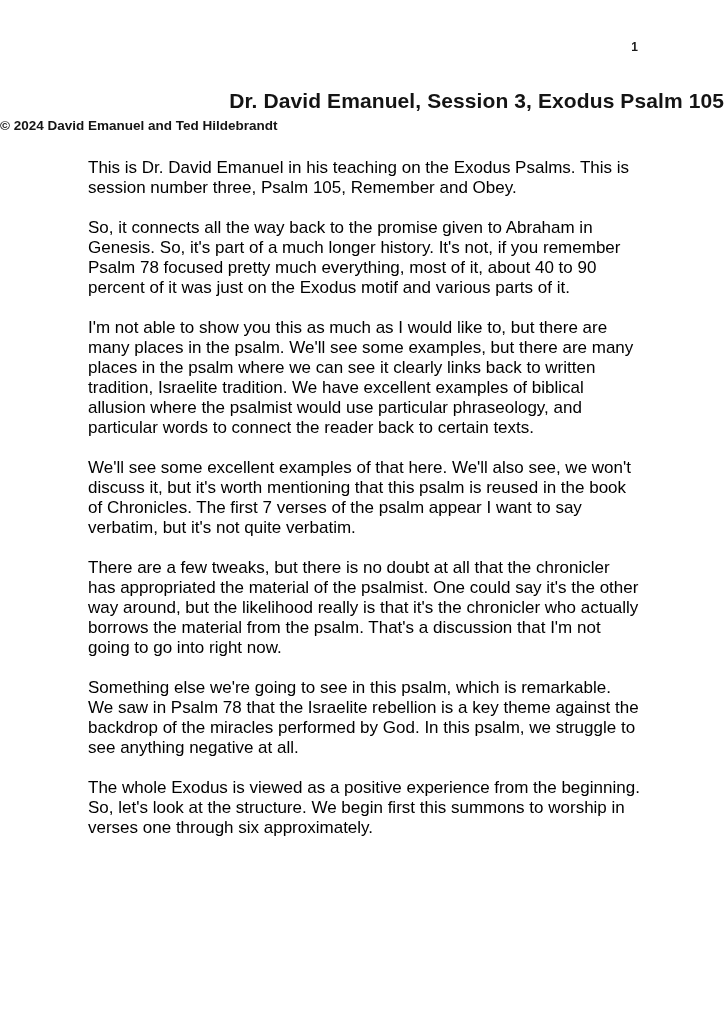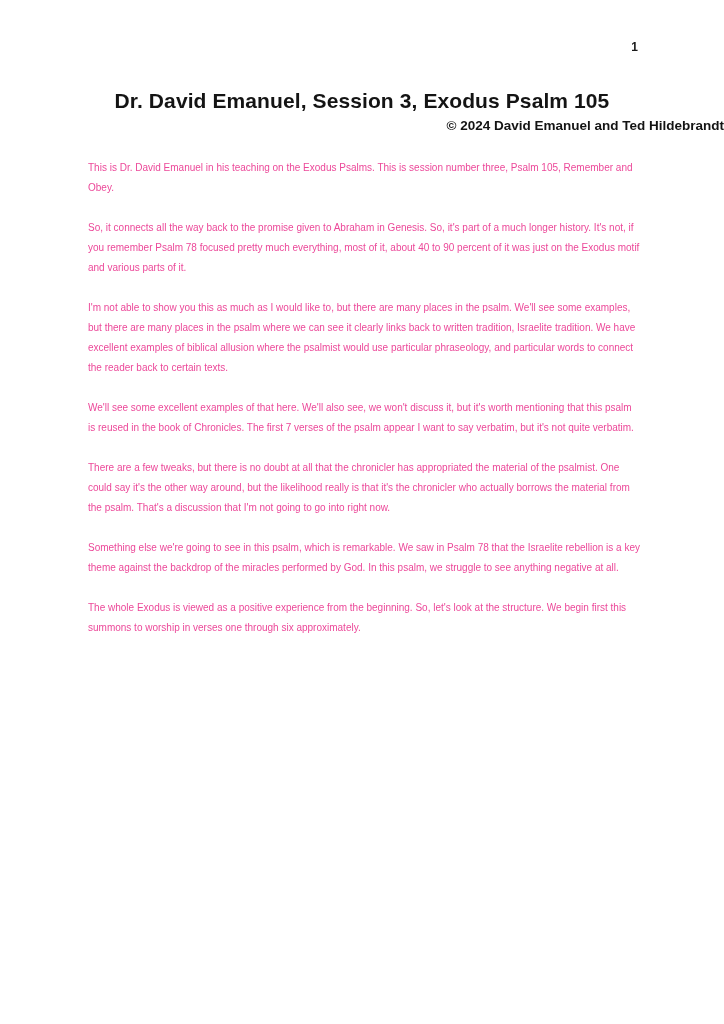--- a/index.html
+++ b/index.html
@@ -20,44 +20,44 @@
   }
   .page-number {
     position: absolute;
     top: 40px;
     right: 86px;
     font-size: 12px;
     font-weight: bold;
     color: #1a1a1a;
   }
   .doc-title {
-    text-align: center;
+    text-align: right;
     font-size: 21px;
     font-weight: bold;
     margin: 0;
     line-height: 26px;
     letter-spacing: 0.1px;
   }
   .doc-byline {
-    text-align: right;
+    text-align: left;
     font-size: 13.5px;
     font-weight: bold;
     margin: 3px 0 0 0;
     line-height: 18px;
   }
   .content {
     margin: 23px 84px 0 88px;
     width: 552px;
   }
   .content p {
     margin: 0 0 20px 0;
-    font-size: 10px;
+    font-size: 17px;
     line-height: 20px;
     text-align: left;
-    color: #ec4899;
+    color: #000000;
   }
 </style>
 </head>
 <body>
 
 <div class="page">
 
   <div class="page-number">1</div>
 
   <h1 class="doc-title">Dr. David Emanuel, Session 3, Exodus Psalm 105</h1>

